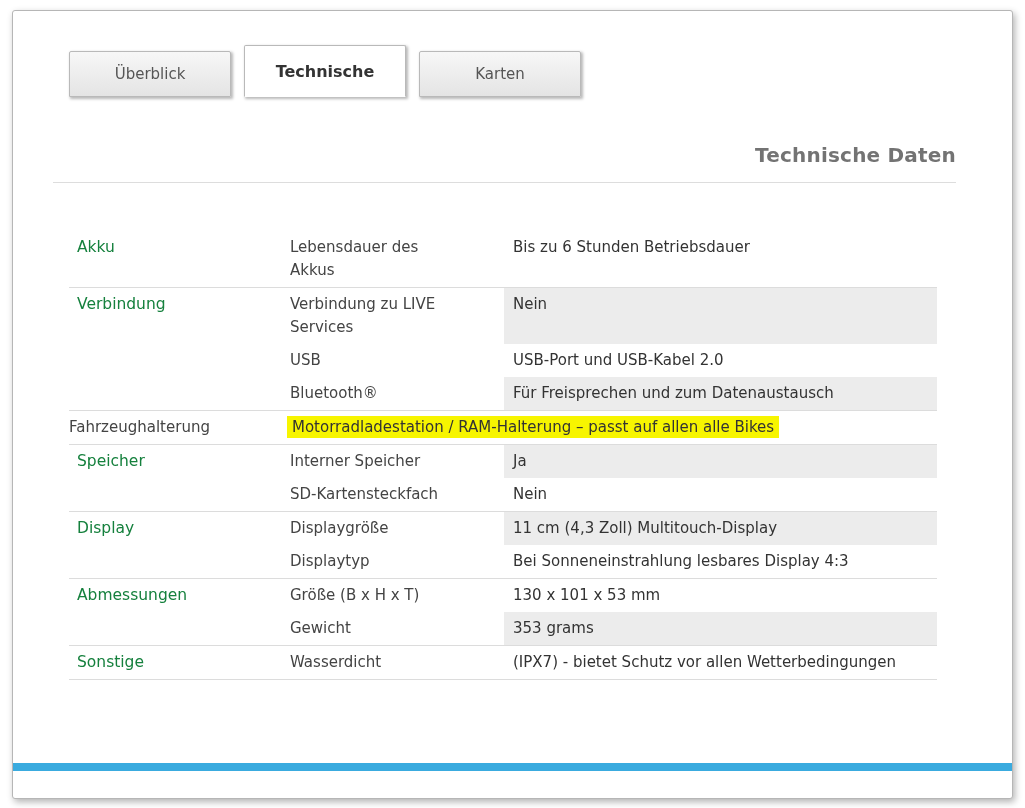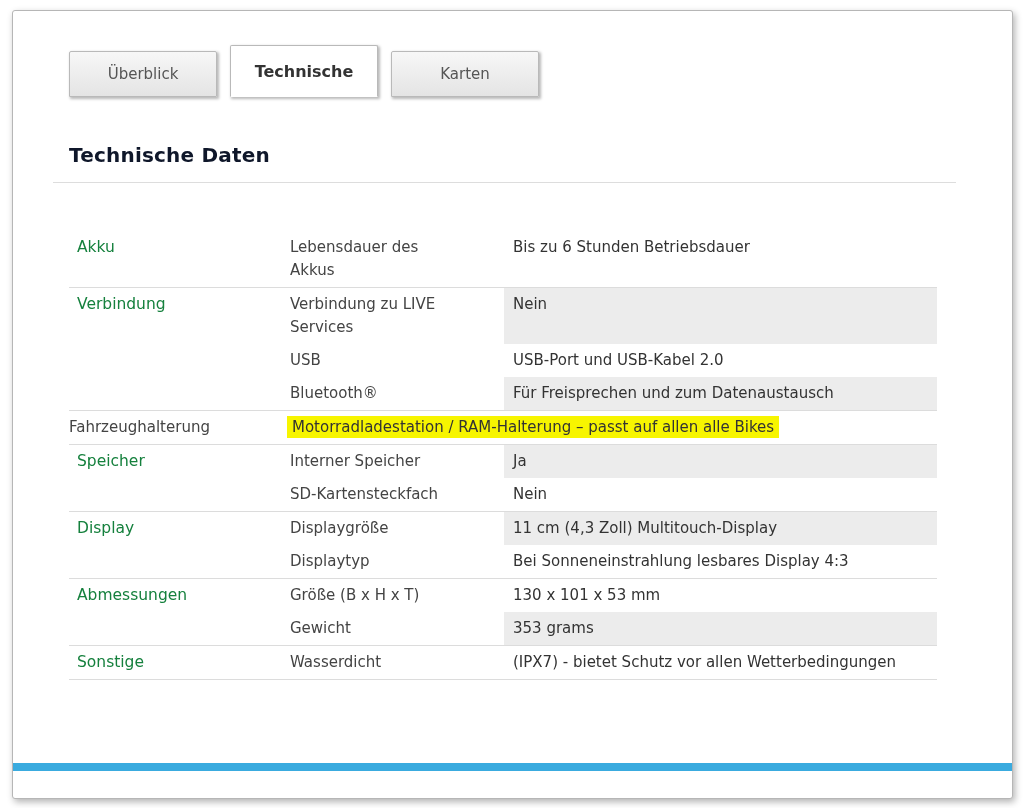--- a/index.html
+++ b/index.html
@@ -27,21 +27,21 @@
     padding: 34px 56px 0 56px;
   }
   
   .tab-bar {
     display: flex;
     align-items: flex-end;
     gap: 13px;
     height: 52px;
   }
   .tab {
-    width: 148px;
+    width: 162px;
     height: 46px;
     display: flex;
     align-items: center;
     justify-content: center;
     font-size: 15px;
     color: #555555;
     background: linear-gradient(#f7f7f7, #e4e4e4);
     border: 1px solid #b9b9b9;
     border-radius: 2px 2px 0 0;
     box-shadow: 1.5px 1.5px 3px rgba(0,0,0,0.28);
@@ -55,22 +55,23 @@
     font-weight: bold;
     font-size: 16px;
     color: #333333;
     z-index: 2;
   }
   
   .page-title {
     margin: 46px 0 0 0;
     font-size: 20px;
     font-weight: bold;
-    color: #0f172a;
+    color: #737373;
     letter-spacing: 0.2px;
+    text-align: right;
   }
   .divider {
     height: 1px;
     background: #dddddd;
     margin: 15px 0 0 -16px;
     width: calc(100% + 16px);
   }
   
   .spec-table {
     margin-top: 48px;

